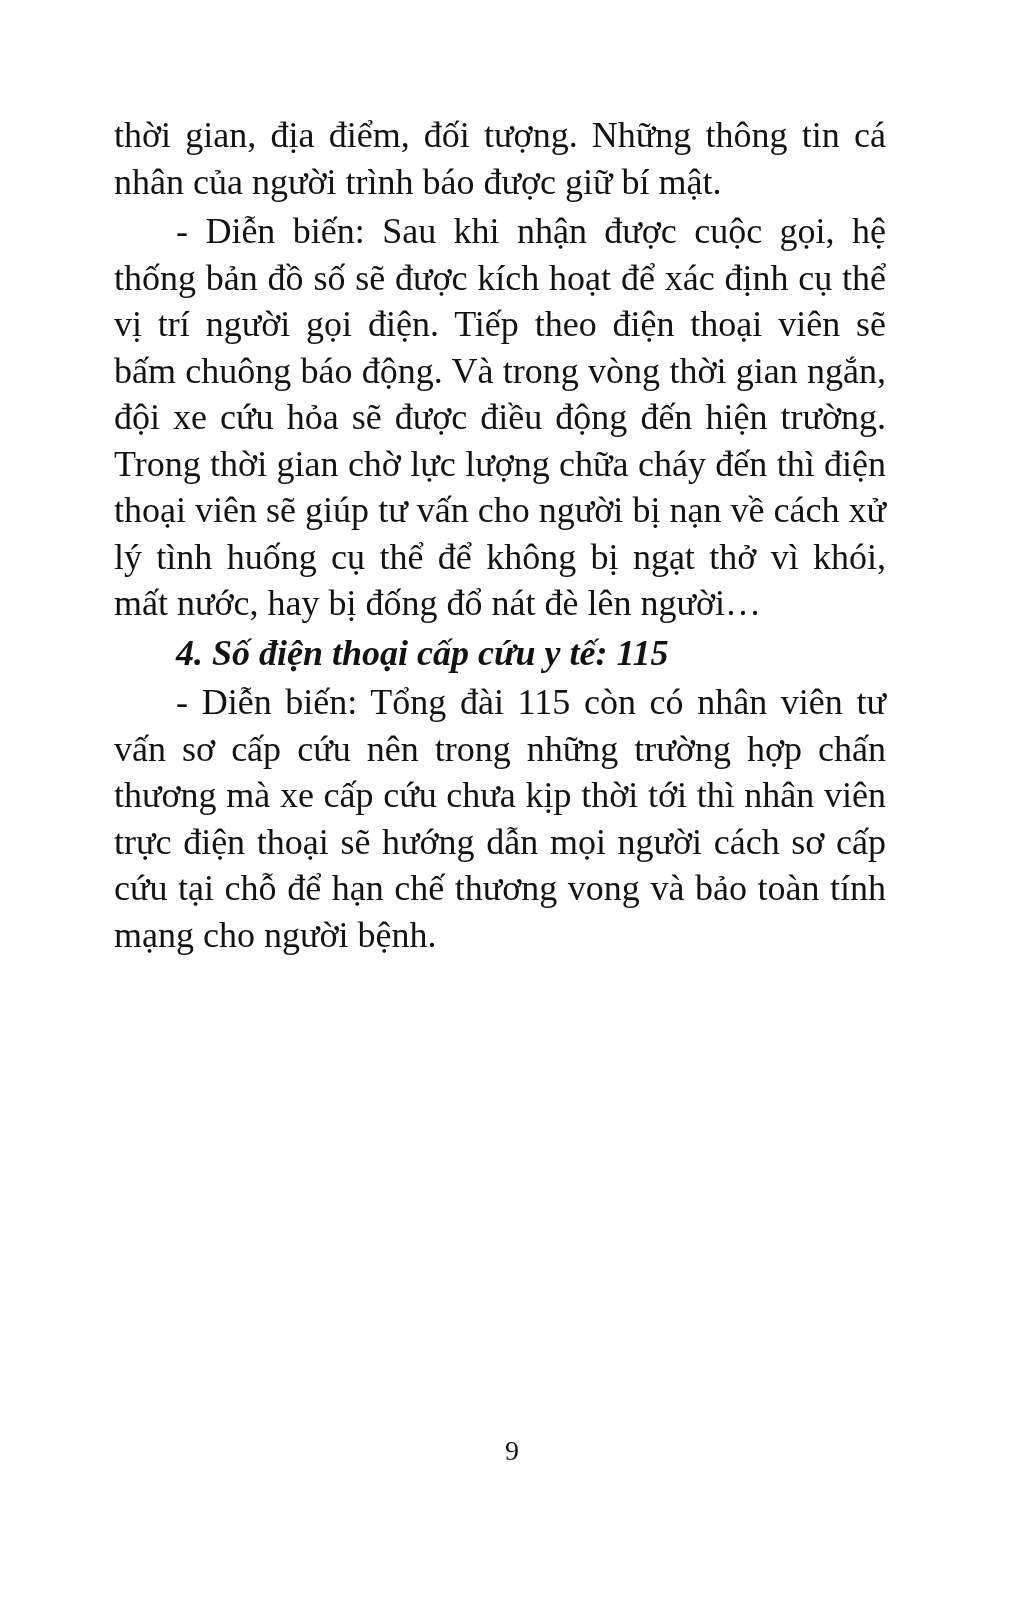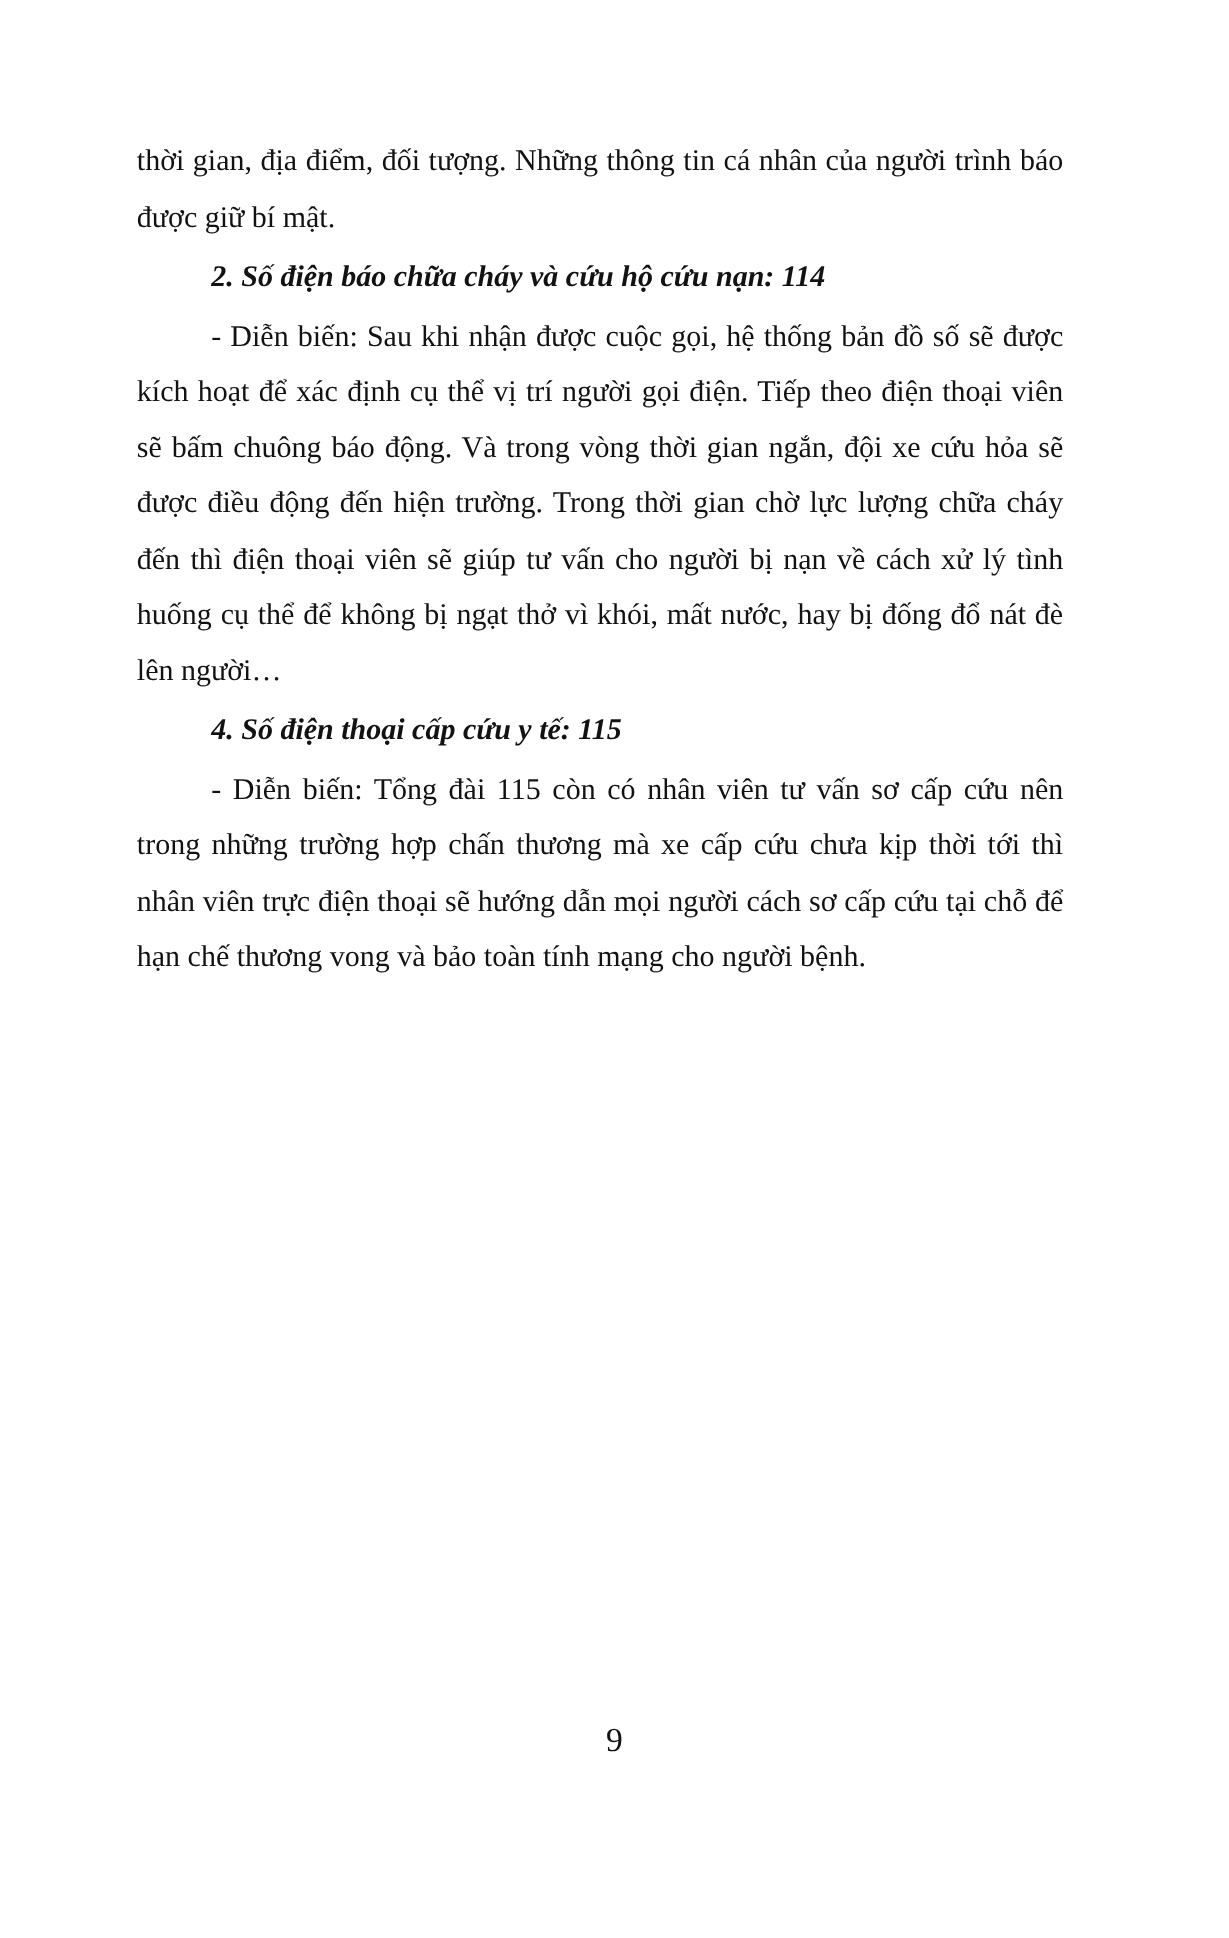--- a/index.html
+++ b/index.html
@@ -17,21 +17,21 @@
   }
   .page {
     box-sizing: border-box;
     width: 1024px;
     height: 1615px;
     padding: 112px 138px 0 114px;
     position: relative;
   }
   .content p {
     margin: 0 0 3px 0;
-    font-size: 25px;
+    font-size: 36px;
     line-height: 46.5px;
     text-align: justify;
     text-justify: inter-word;
   }
   .content p.indent {
     text-indent: 62px;
   }
   .content p.heading {
     font-weight: bold;
     font-style: italic;
@@ -50,21 +50,20 @@
   }
 </style>
 </head>
 <body>
 
 <div class="page">
   <div class="content">
 
     <p class="body">thời gian, địa điểm, đối tượng. Những thông tin cá nhân của người trình báo được giữ bí mật.</p>
 
-    <p class="heading">2. Số điện báo chữa cháy và cứu hộ cứu nạn: 114</p>
 
 
     <p class="indent">- Diễn biến: Sau khi nhận được cuộc gọi, hệ thống bản đồ số sẽ được kích hoạt để xác định cụ thể vị trí người gọi điện. Tiếp theo điện thoại viên sẽ bấm chuông báo động. Và trong vòng thời gian ngắn, đội xe cứu hỏa sẽ được điều động đến hiện trường. Trong thời gian chờ lực lượng chữa cháy đến thì điện thoại viên sẽ giúp tư vấn cho người bị nạn về cách xử lý tình huống cụ thể để không bị ngạt thở vì khói, mất nước, hay bị đống đổ nát đè lên người…</p>
 
     <p class="heading">4. Số điện thoại cấp cứu y tế: 115</p>
 
 
     <p class="indent">- Diễn biến: Tổng đài 115 còn có nhân viên tư vấn sơ cấp cứu nên trong những trường hợp chấn thương mà xe cấp cứu chưa kịp thời tới thì nhân viên trực điện thoại sẽ hướng dẫn mọi người cách sơ cấp cứu tại chỗ để hạn chế thương vong và bảo toàn tính mạng cho người bệnh.</p>
 
   </div>

